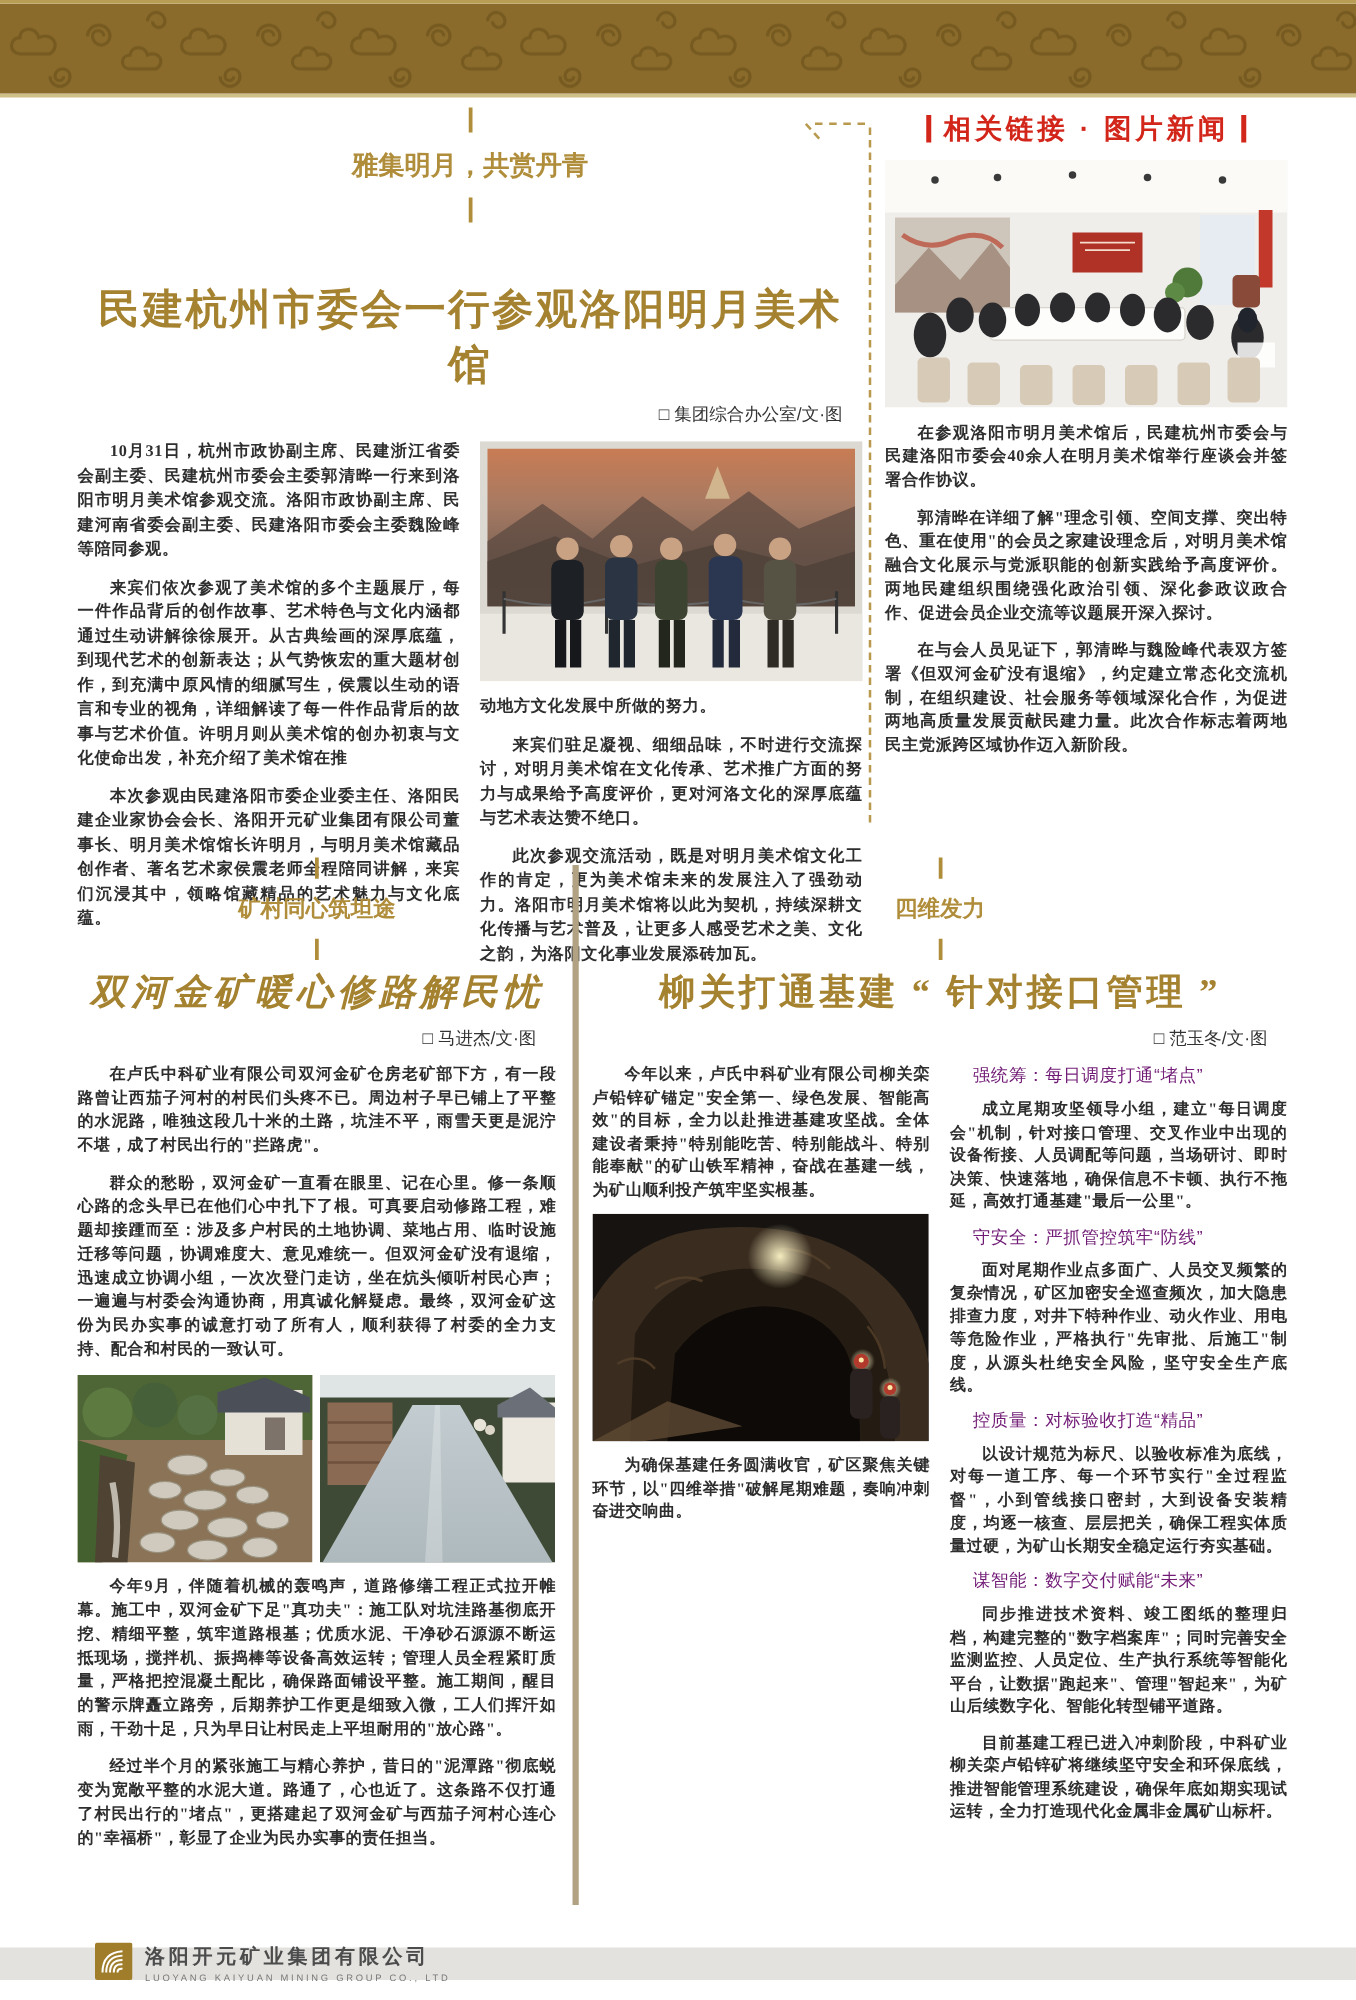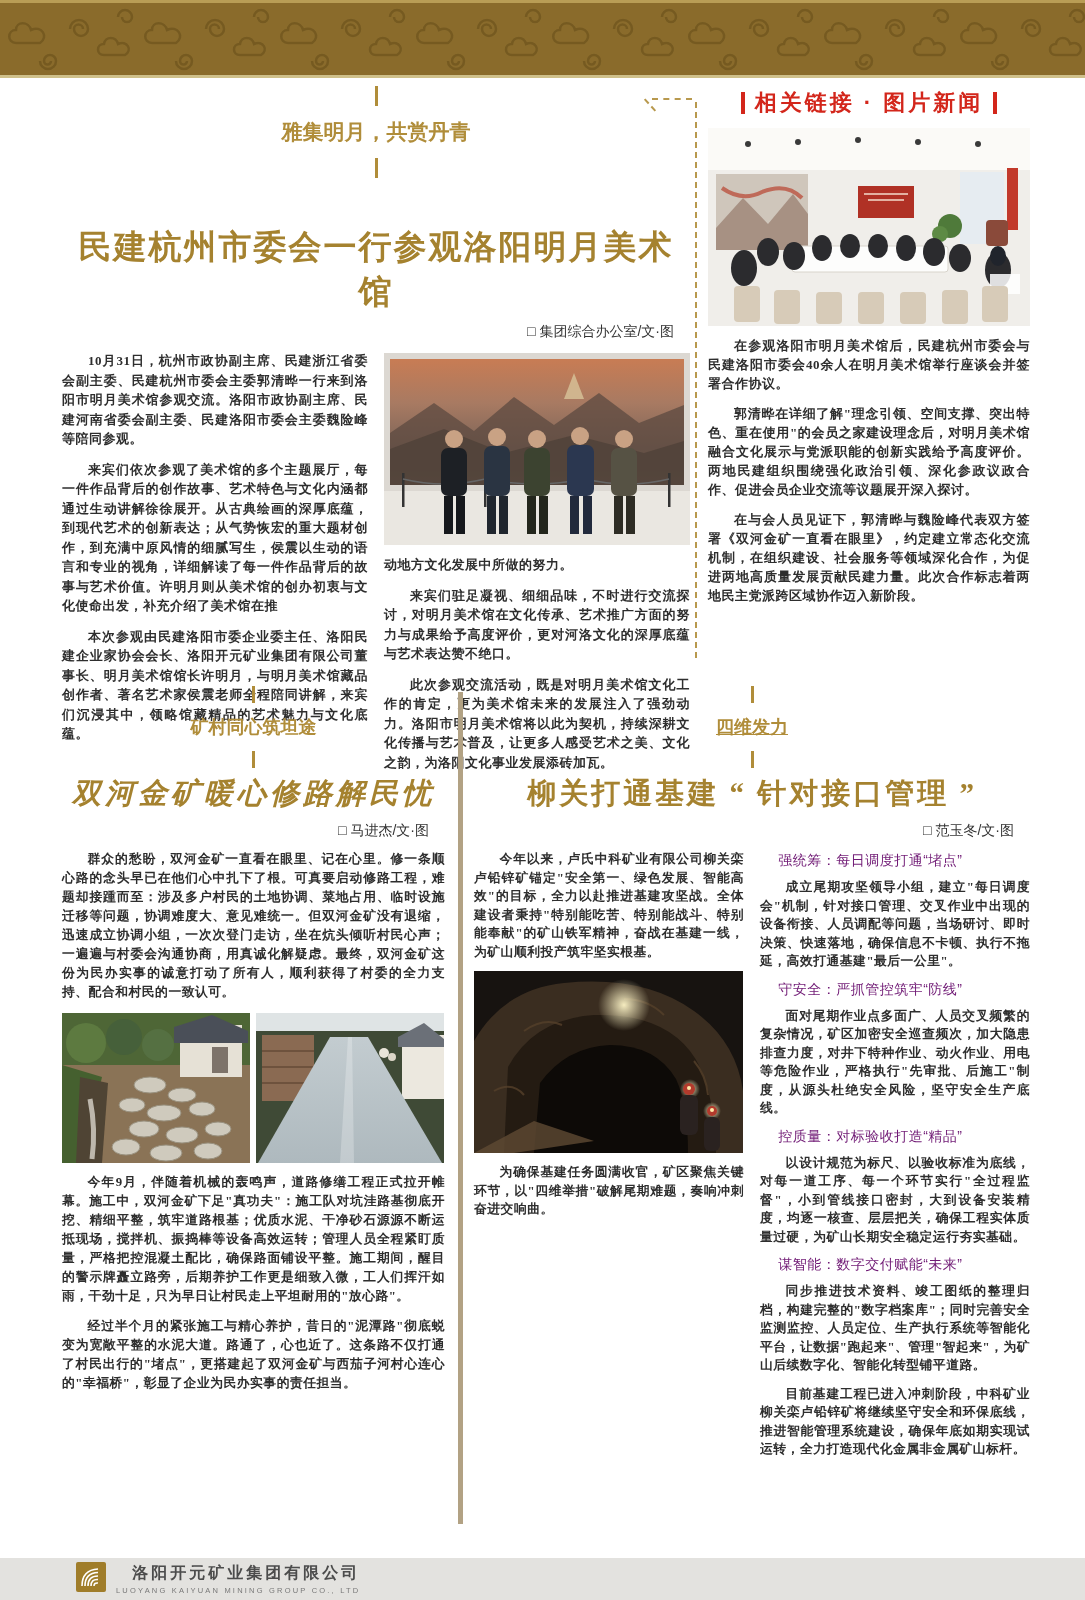--- a/index.html
+++ b/index.html
@@ -51,30 +51,30 @@
   
   .art2{position:absolute;left:62px;top:686px;width:383px;}
   .art2 .kicker{font-size:18px;}
   .art2 .kbar{height:17px;}
   .art2 .headline{font-size:29px;letter-spacing:4px;font-style:italic;}
   .art2 .para{font-size:12.8px;line-height:19px;}
   .photos-row{display:flex;gap:6px;margin:4px 0 10px;}
 
   
   .art3{position:absolute;left:474px;top:686px;width:556px;}
-  .art3 .kicker{font-size:18px;text-decoration:underline;}
+  .art3 .kicker{font-size:18px;}
   .art3 .kbar{height:17px;}
   .art3 .headline{font-size:29px;letter-spacing:3px;}
   .art3 .para{font-size:12.8px;line-height:18.5px;margin-bottom:10px;}
   .subhead{font-family:"Liberation Sans",sans-serif;font-weight:normal;font-size:14px;
            color:#701a75;margin:2px 0 8px;padding-left:1.3em;letter-spacing:.5px;}
 
   
-  .footer{position:absolute;left:0;top:1558px;width:1085px;height:42px;background:#e3e2df;
-          display:flex;align-items:center;padding-left:76px;box-sizing:border-box;gap:10px;text-align:right;}
+  .footer{position:absolute;left:0;top:1558px;width:1085px;height:26px;background:#e3e2df;
+          display:flex;align-items:center;padding-left:76px;box-sizing:border-box;gap:10px;}
   .fnames{display:flex;flex-direction:column;justify-content:center;}
   .fcn{font-family:"Liberation Sans",sans-serif;font-weight:bold;font-size:16px;
        color:#4c4c4c;letter-spacing:3px;}
   .fen{font-family:"Liberation Sans",sans-serif;font-size:7.5px;color:#787878;
        letter-spacing:2.2px;margin-top:2px;}
 </style>
 </head>
 <body>
 
 <div class="page">
@@ -233,33 +233,34 @@
           <rect x="108" y="164" width="26" height="32" rx="4"></rect>
             <rect x="150" y="164" width="26" height="32" rx="4"></rect>
           <rect x="192" y="164" width="26" height="32" rx="4"></rect>
             <rect x="234" y="162" width="26" height="34" rx="4"></rect>
           <rect x="274" y="158" width="26" height="36" rx="4"></rect>
         </g>
       </svg>
     </span>
     <p class="para">在参观洛阳市明月美术馆后，民建杭州市委会与民建洛阳市委会40余人在明月美术馆举行座谈会并签署合作协议。</p>
     <p class="para">郭清晔在详细了解"理念引领、空间支撑、突出特色、重在使用"的会员之家建设理念后，对明月美术馆融合文化展示与党派职能的创新实践给予高度评价。两地民建组织围绕强化政治引领、深化参政议政合作、促进会员企业交流等议题展开深入探讨。</p>
-    <p class="para">在与会人员见证下，郭清晔与魏险峰代表双方签署《双河金矿一直看在眼里》，约定建立常态化交流机制，在组织建设、社会服务等领域深化合作，为促进两地高质量发展贡献民建力量。此次合作标志着两地民主党派跨区域协作迈入新阶段。</p>
+    <p class="para">在与会人员见证下，郭清晔与魏险峰代表双方签署《但双河金矿没有退缩》，约定建立常态化交流机制，在组织建设、社会服务等领域深化合作，为促进两地高质量发展贡献民建力量。此次合作标志着两地民主党派跨区域协作迈入新阶段。</p>
   </aside>
 
   <div class="vdivider"></div>
 
   <section class="art2">
     <div class="kicker">
       <span class="kbar"></span>
       <span>矿村同心筑坦途</span>
       <span class="kbar"></span>
     </div>
     <h2 class="headline">双河金矿暖心修路解民忧</h2>
     <div class="byline">□ 马进杰/文·图</div>
+    <p class="para">在卢氏中科矿业有限公司双河金矿仓房老矿部下方，有一段路曾让西茄子河村的村民们头疼不已。周边村子早已铺上了平整的水泥路，唯独这段几十米的土路，坑洼不平，雨雪天更是泥泞不堪，成了村民出行的"拦路虎"。</p>
     <p class="para">群众的愁盼，双河金矿一直看在眼里、记在心里。修一条顺心路的念头早已在他们心中扎下了根。可真要启动修路工程，难题却接踵而至：涉及多户村民的土地协调、菜地占用、临时设施迁移等问题，协调难度大、意见难统一。但双河金矿没有退缩，迅速成立协调小组，一次次登门走访，坐在炕头倾听村民心声；一遍遍与村委会沟通协商，用真诚化解疑虑。最终，双河金矿这份为民办实事的诚意打动了所有人，顺利获得了村委的全力支持、配合和村民的一致认可。</p>
     <div class="photos-row">
 
       <span class="photo" style="margin:0">
         <svg width="188" height="150" viewBox="0 0 188 150">
           <rect width="188" height="150" fill="#8a7356"></rect>
           <rect width="188" height="52" fill="#4e6636"></rect>
           <circle cx="24" cy="30" r="20" fill="#5d7a40"></circle>
             <circle cx="62" cy="24" r="18" fill="#46603a"></circle>
             <circle cx="96" cy="32" r="16" fill="#557042"></circle>

